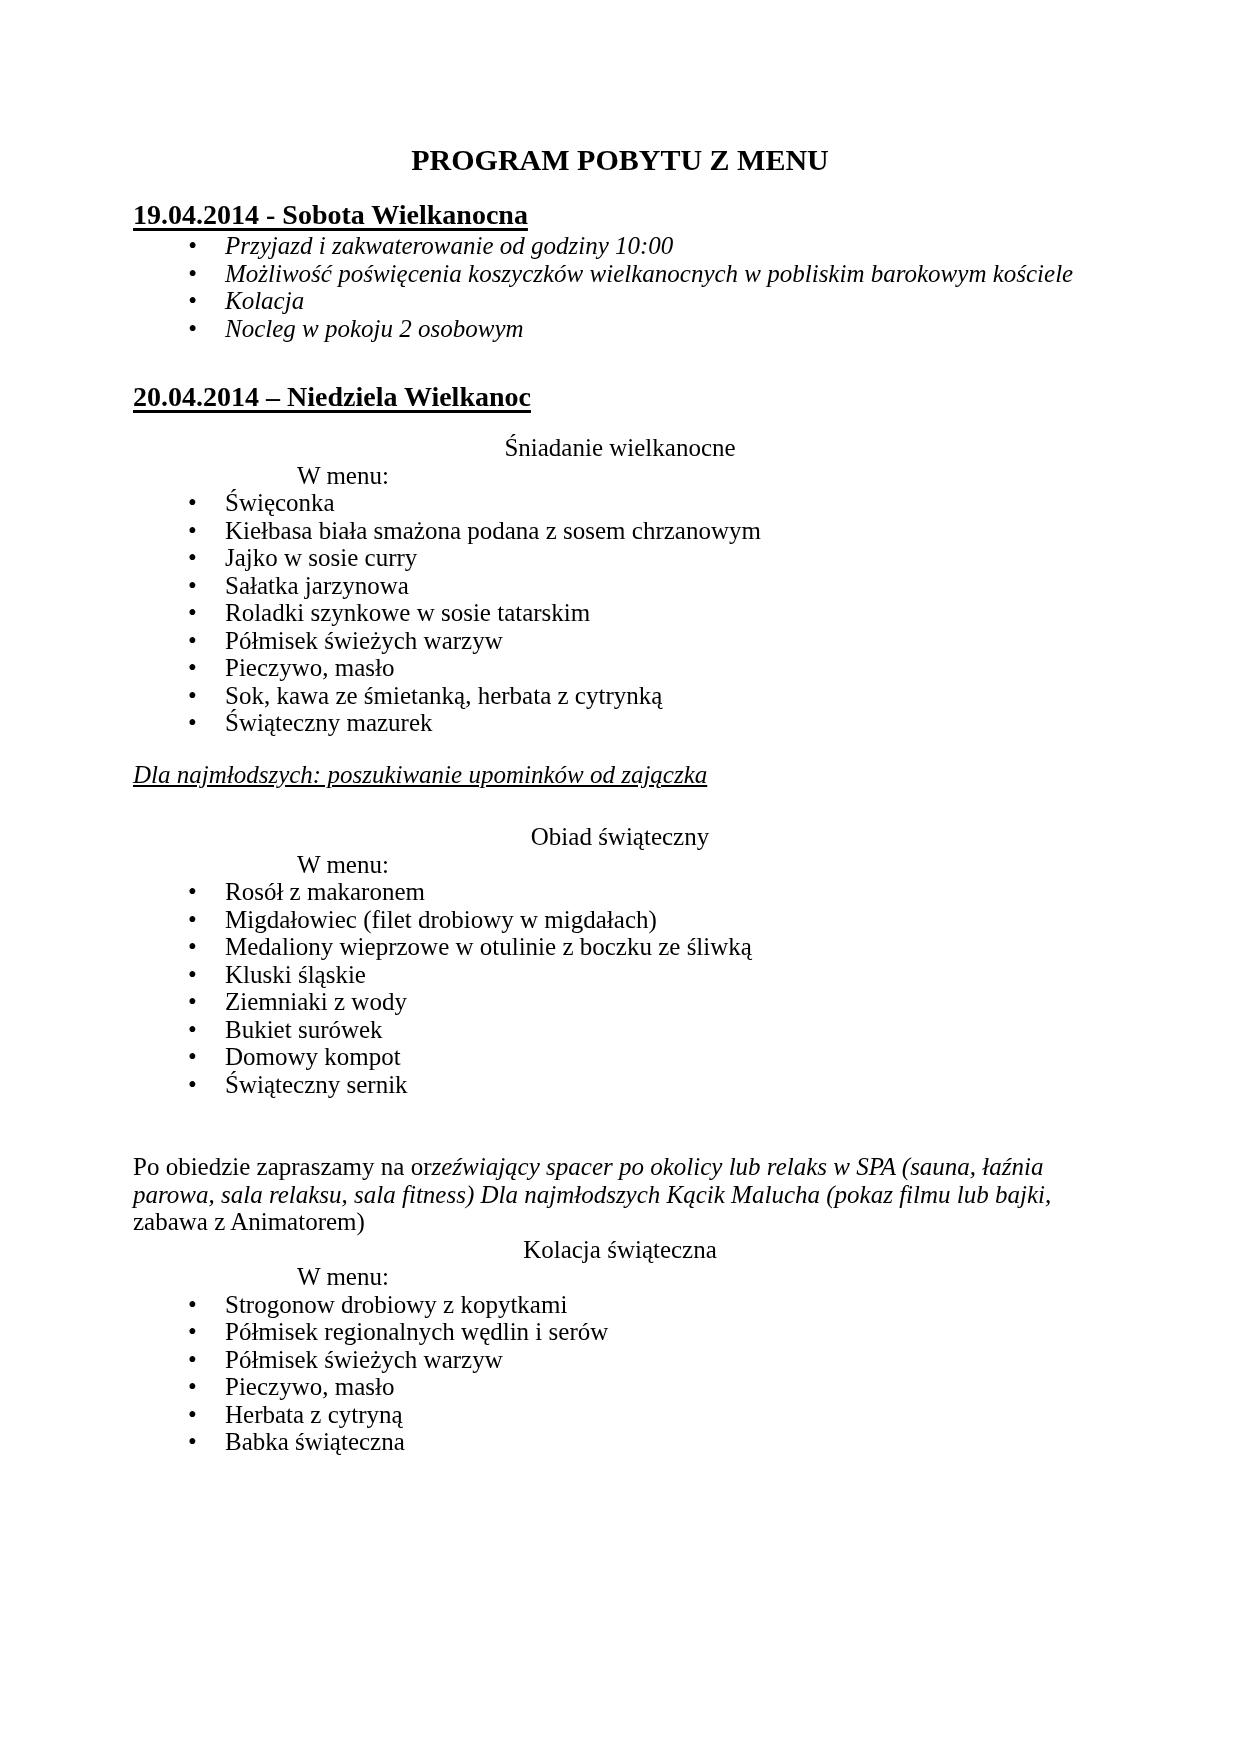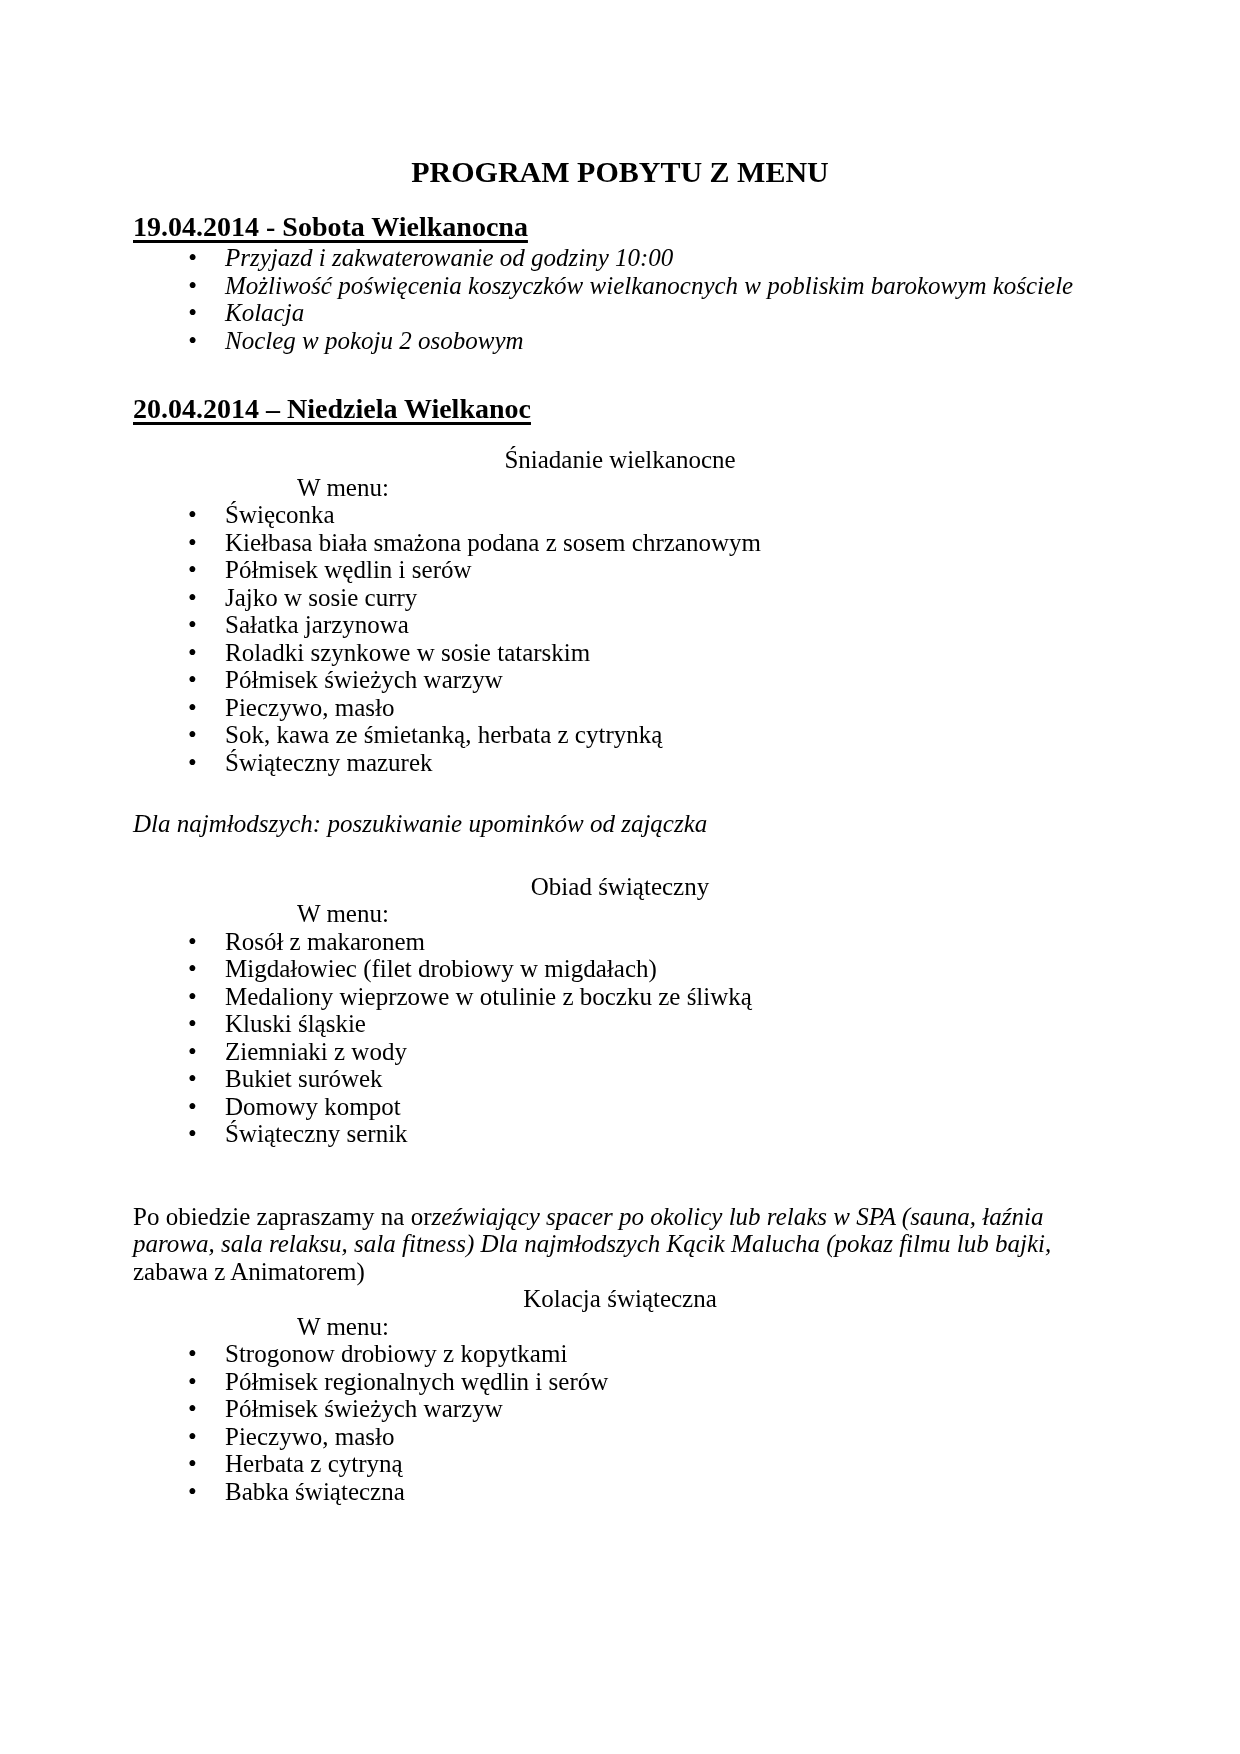--- a/index.html
+++ b/index.html
@@ -6,21 +6,21 @@
   .page {
     position: relative;
     width: 1240px;
     height: 1754px;
     box-sizing: border-box;
     background: #ffffff;
     color: #000000;
     font-family: "Liberation Serif", "DejaVu Serif", serif;
     font-size: 25px;
     line-height: 27.5px;
-    padding: 12px 133px;
+    padding: 0 133px;
     overflow: hidden;
   }
   .doc-title {
     margin: 142px 0 0 0;
     text-align: center;
     font-weight: bold;
     font-size: 30px;
     line-height: 36px;
   }
   .date-heading {
@@ -49,21 +49,22 @@
   .meal-name { text-align: center; }
   .meal-breakfast-name { margin-top: 20px; }
   .meal-dinner-name { margin-top: 35px; }
   .meal-supper-name { margin-top: 0; }
   .w-menu {
     font-weight: normal;
     padding-left: 164px;
   }
   .kids-note {
     font-style: italic;
-    margin-top: 34px;
+    margin-top: 24px;
+    text-decoration: underline;
   }
   .afternoon-note { margin-top: 55px; }
   .afternoon-note .it { font-style: italic; text-align: right; }
 </style>
 </head>
 <body>
 
 <div class="page">
 
   <div class="doc-title">PROGRAM POBYTU Z MENU</div>
@@ -76,21 +77,20 @@
     <li>Nocleg w pokoju 2 osobowym</li>
   </ul>
 
   <div class="date-heading h2-day">20.04.2014 – Niedziela Wielkanoc</div>
 
   <div class="meal-name meal-breakfast-name">Śniadanie wielkanocne</div>
   <div class="w-menu">W menu:</div>
   <ul class="menu-list">
     <li>Święconka</li>
     <li>Kiełbasa biała smażona podana z sosem chrzanowym</li>
-    <li>Półmisek wędlin i serów</li>
     <li>Jajko w sosie curry</li>
     <li>Sałatka jarzynowa</li>
     <li>Roladki szynkowe w sosie tatarskim</li>
     <li>Półmisek świeżych warzyw</li>
     <li>Pieczywo, masło</li>
     <li>Sok, kawa ze śmietanką, herbata z cytrynką</li>
     <li>Świąteczny mazurek</li>
   </ul>
 
   <div class="kids-note">Dla najmłodszych: poszukiwanie upominków od zajączka</div>

